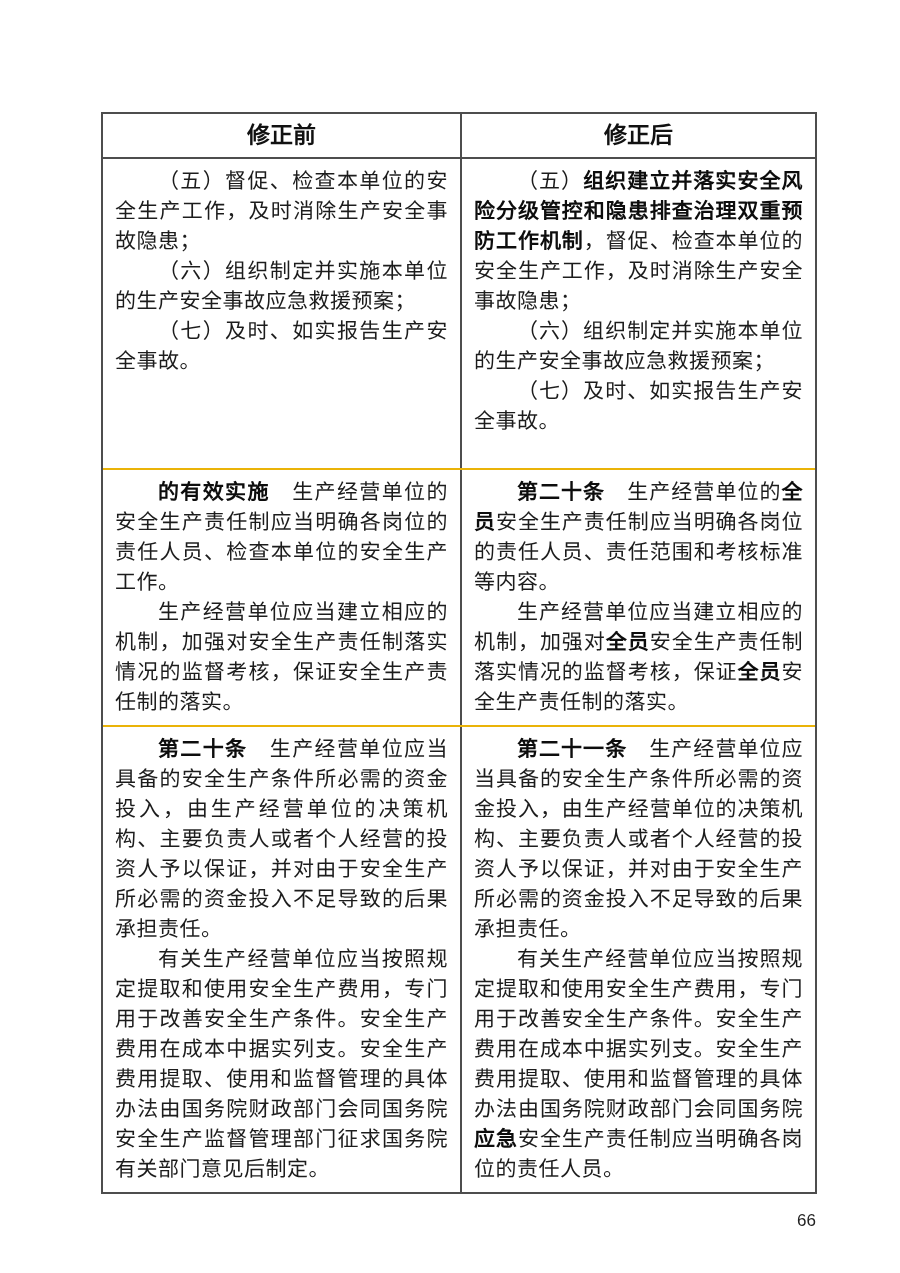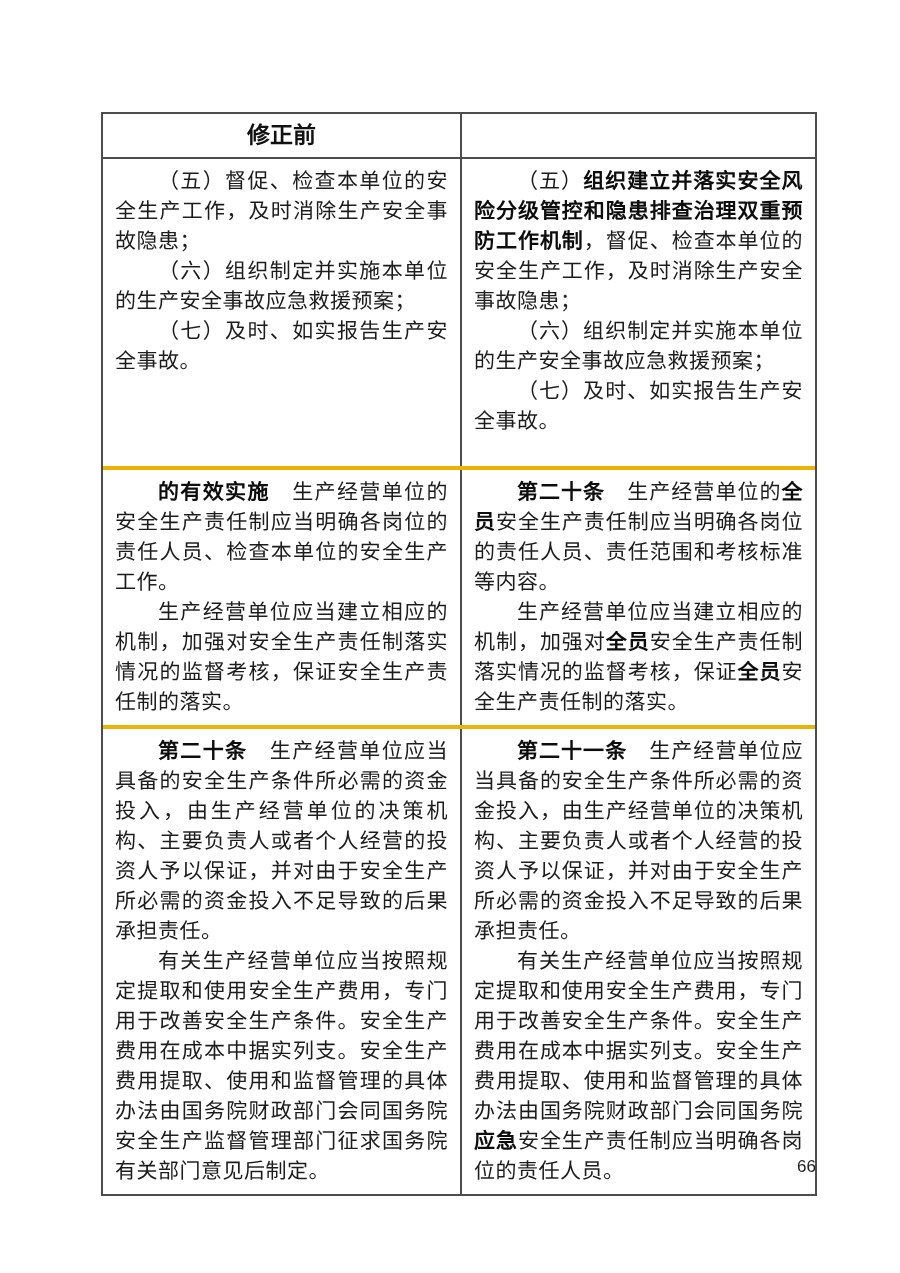--- a/index.html
+++ b/index.html
@@ -30,21 +30,21 @@
     text-align: center;
     font-weight: bold;
     font-size: 23px;
     font-family: "Liberation Sans", "DejaVu Sans", sans-serif;
     color: #111111;
   }
   .th.left { border-right: 2px solid #4d4d4d; }
   .trow {
     display: grid;
     grid-template-columns: 359px 1fr;
-    border-bottom: 4px solid #eab308;
+    border-bottom: 2px solid #eab308;
   }
   .trow:last-child { border-bottom: none; }
   .trow:nth-child(1) { min-height: 311px; }
   .trow:nth-child(2) { min-height: 255px; }
   .trow:nth-child(3) { min-height: 441px; }
   .tcell {
     padding: 7px 12px 8px 12px;
     font-size: 21px;
     line-height: 30px;
     text-align: justify;
@@ -55,32 +55,33 @@
   .para { text-align: justify; }
   .para.indent { text-indent: 43px; }
   .seg-bold {
     font-weight: bold;
     font-family: "Liberation Sans", "DejaVu Sans", sans-serif;
     color: #0d0d0d;
   }
   .page-number {
     position: absolute;
     left: 797px;
-    top: 1157px;
+    top: 1211px;
     font-size: 17px;
     font-family: "Liberation Sans", "DejaVu Sans", sans-serif;
     color: #222222;
   }
 </style>
 </head>
 <body>
 
 <div class="comparison-table">
   <div class="thead">
     <div class="th left">修正前</div>
+    <div class="th right">修正后</div>
   </div>
   <div id="tbody">
       <div class="trow">
         <div class="tcell left">
           <p class="para indent"><span>（五）督促、检查本单位的安全生产工作，及时消除生产安全事故隐患；</span></p>
           <p class="para indent"><span>（六）组织制定并实施本单位的生产安全事故应急救援预案；</span></p>
           <p class="para indent"><span>（七）及时、如实报告生产安全事故。</span></p>
         </div>
         <div class="tcell right">
           <p class="para indent"><span>（五）</span><span class="seg-bold">组织建立并落实安全风险分级管控和隐患排查治理双重预防工作机制</span><span>，督促、检查本单位的安全生产工作，及时消除生产安全事故隐患；</span></p>

